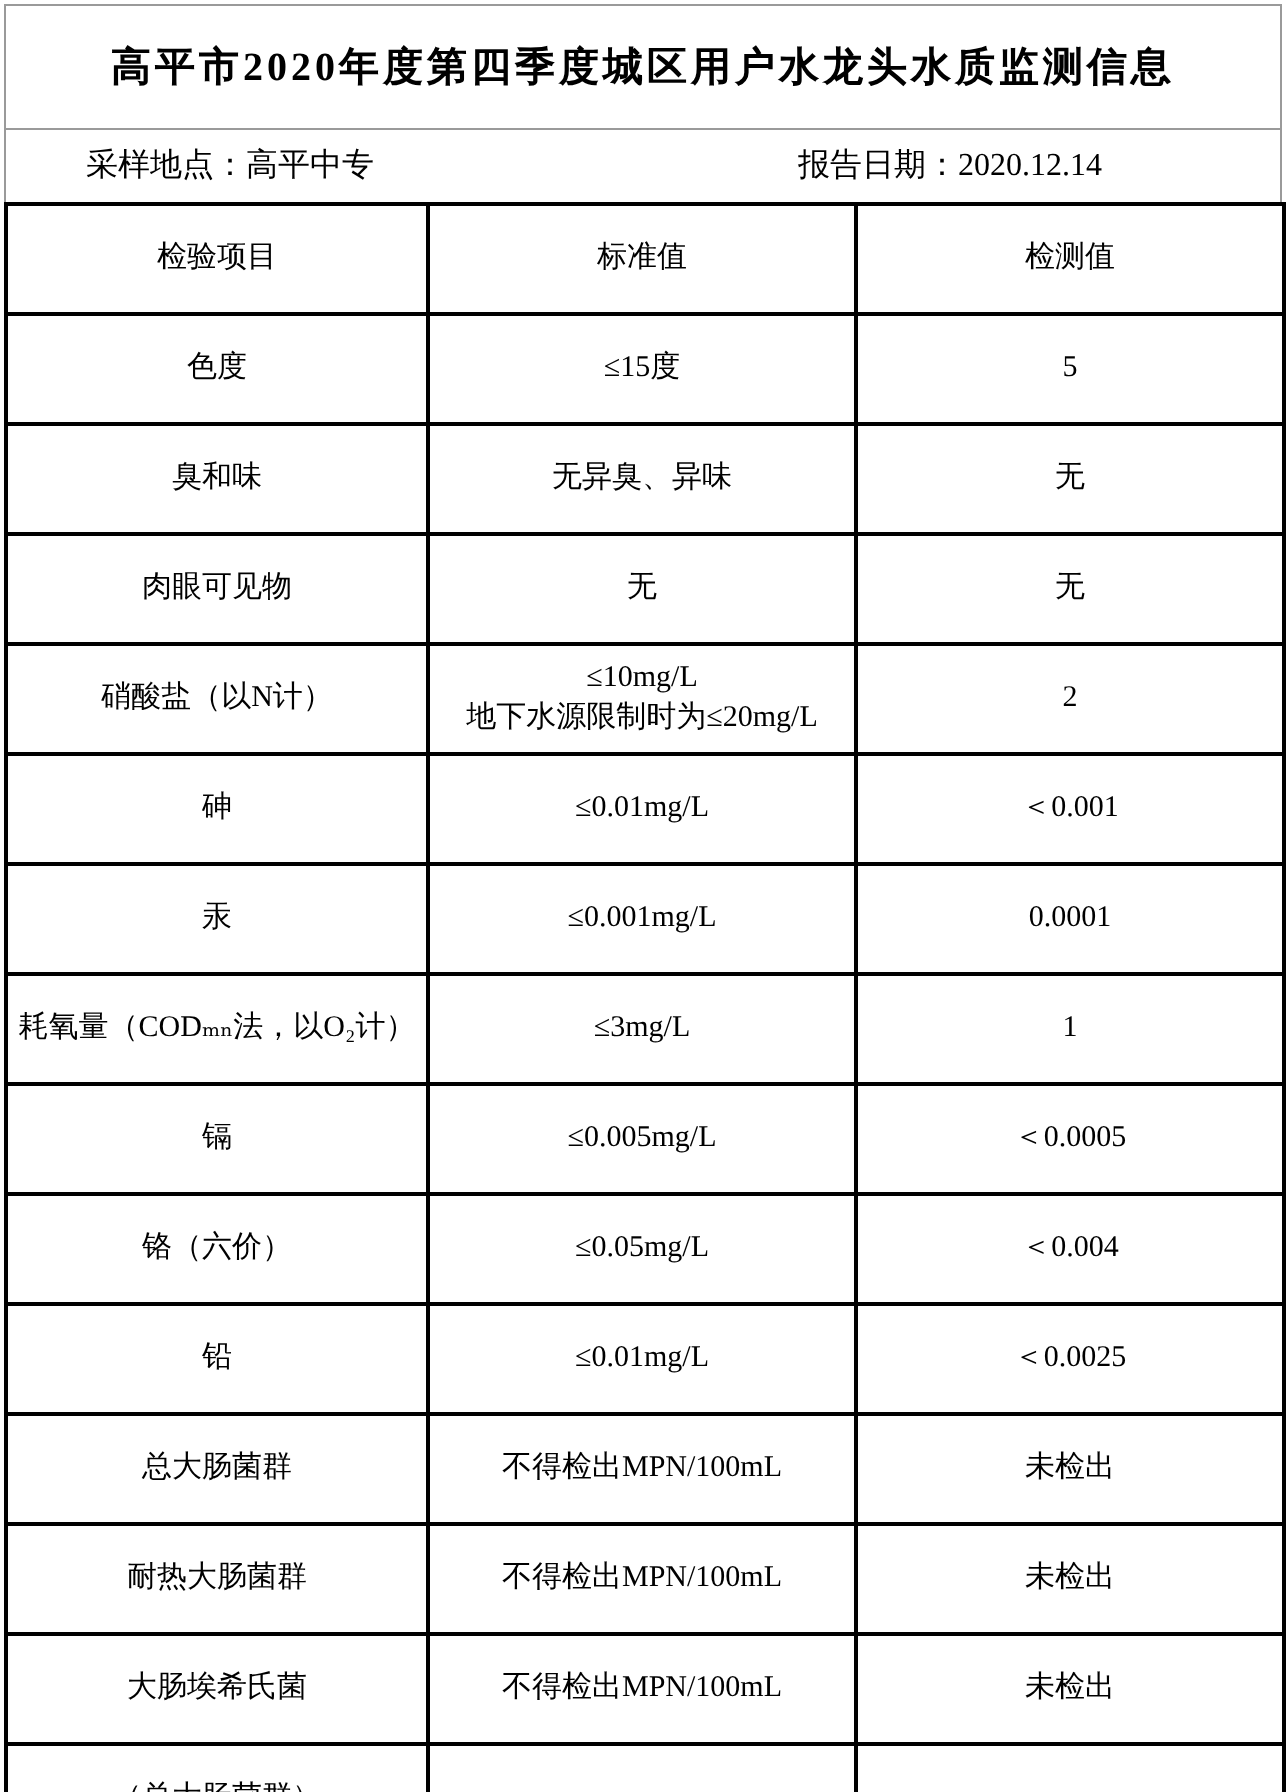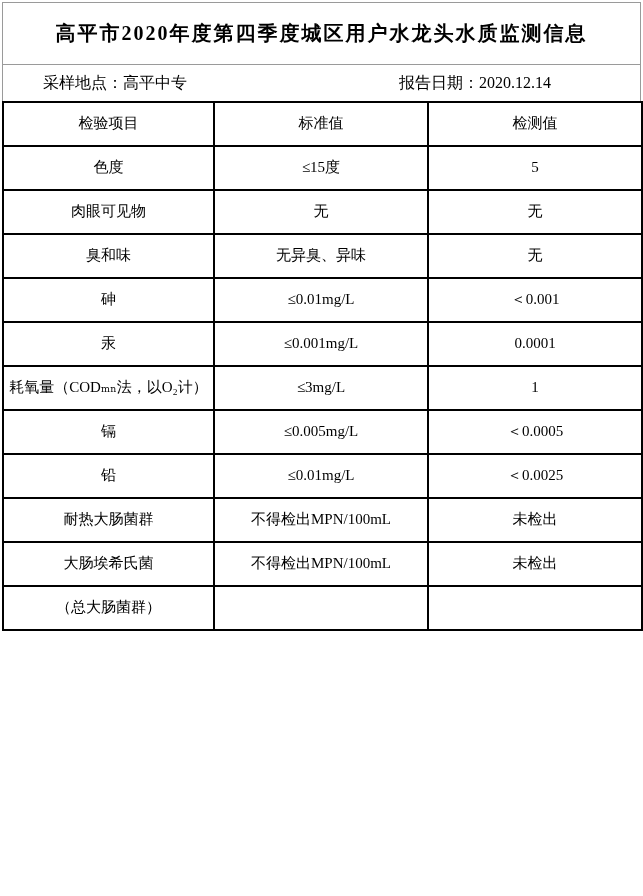--- a/index.html
+++ b/index.html
@@ -55,21 +55,21 @@
     border: 2px solid #000000;
     text-align: center;
     vertical-align: middle;
     font-size: 15px;
     font-weight: normal;
     padding: 0 2px;
     white-space: pre-line;
     line-height: 1.3;
     overflow: hidden;
   }
-  table.wq tr { height: 44px; }
+  table.wq tr { height: 55px; }
 </style>
 </head>
 <body>
 
 <div class="page">
 
   <div class="top-box">
     <div class="title-row">高平市2020年度第四季度城区用户水龙头水质监测信息</div>
     <div class="info-row">
       <span class="info-location">采样地点：高平中专</span>
@@ -90,28 +90,34 @@
         <th>检测值</th>
       </tr>
     </thead>
     <tbody id="table-body">
         <tr>
           <td>色度</td>
           <td>≤15度</td>
           <td>5</td>
         </tr>
         <tr>
+          <td>臭和味</td>
+          <td>无异臭、异味</td>
+          <td>无</td>
+        </tr>
+        <tr>
           <td>肉眼可见物</td>
           <td>无</td>
           <td>无</td>
         </tr>
         <tr>
-          <td>臭和味</td>
-          <td>无异臭、异味</td>
-          <td>无</td>
+          <td>硝酸盐（以N计）</td>
+          <td>≤10mg/L
+地下水源限制时为≤20mg/L</td>
+          <td>2</td>
         </tr>
         <tr>
           <td>砷</td>
           <td>≤0.01mg/L</td>
           <td>＜0.001</td>
         </tr>
         <tr>
           <td>汞</td>
           <td>≤0.001mg/L</td>
           <td>0.0001</td>
@@ -120,23 +126,33 @@
           <td>耗氧量（CODₘₙ法，以O₂计）</td>
           <td>≤3mg/L</td>
           <td>1</td>
         </tr>
         <tr>
           <td>镉</td>
           <td>≤0.005mg/L</td>
           <td>＜0.0005</td>
         </tr>
         <tr>
+          <td>铬（六价）</td>
+          <td>≤0.05mg/L</td>
+          <td>＜0.004</td>
+        </tr>
+        <tr>
           <td>铅</td>
           <td>≤0.01mg/L</td>
           <td>＜0.0025</td>
+        </tr>
+        <tr>
+          <td>总大肠菌群</td>
+          <td>不得检出MPN/100mL</td>
+          <td>未检出</td>
         </tr>
         <tr>
           <td>耐热大肠菌群</td>
           <td>不得检出MPN/100mL</td>
           <td>未检出</td>
         </tr>
         <tr>
           <td>大肠埃希氏菌</td>
           <td>不得检出MPN/100mL</td>
           <td>未检出</td>

